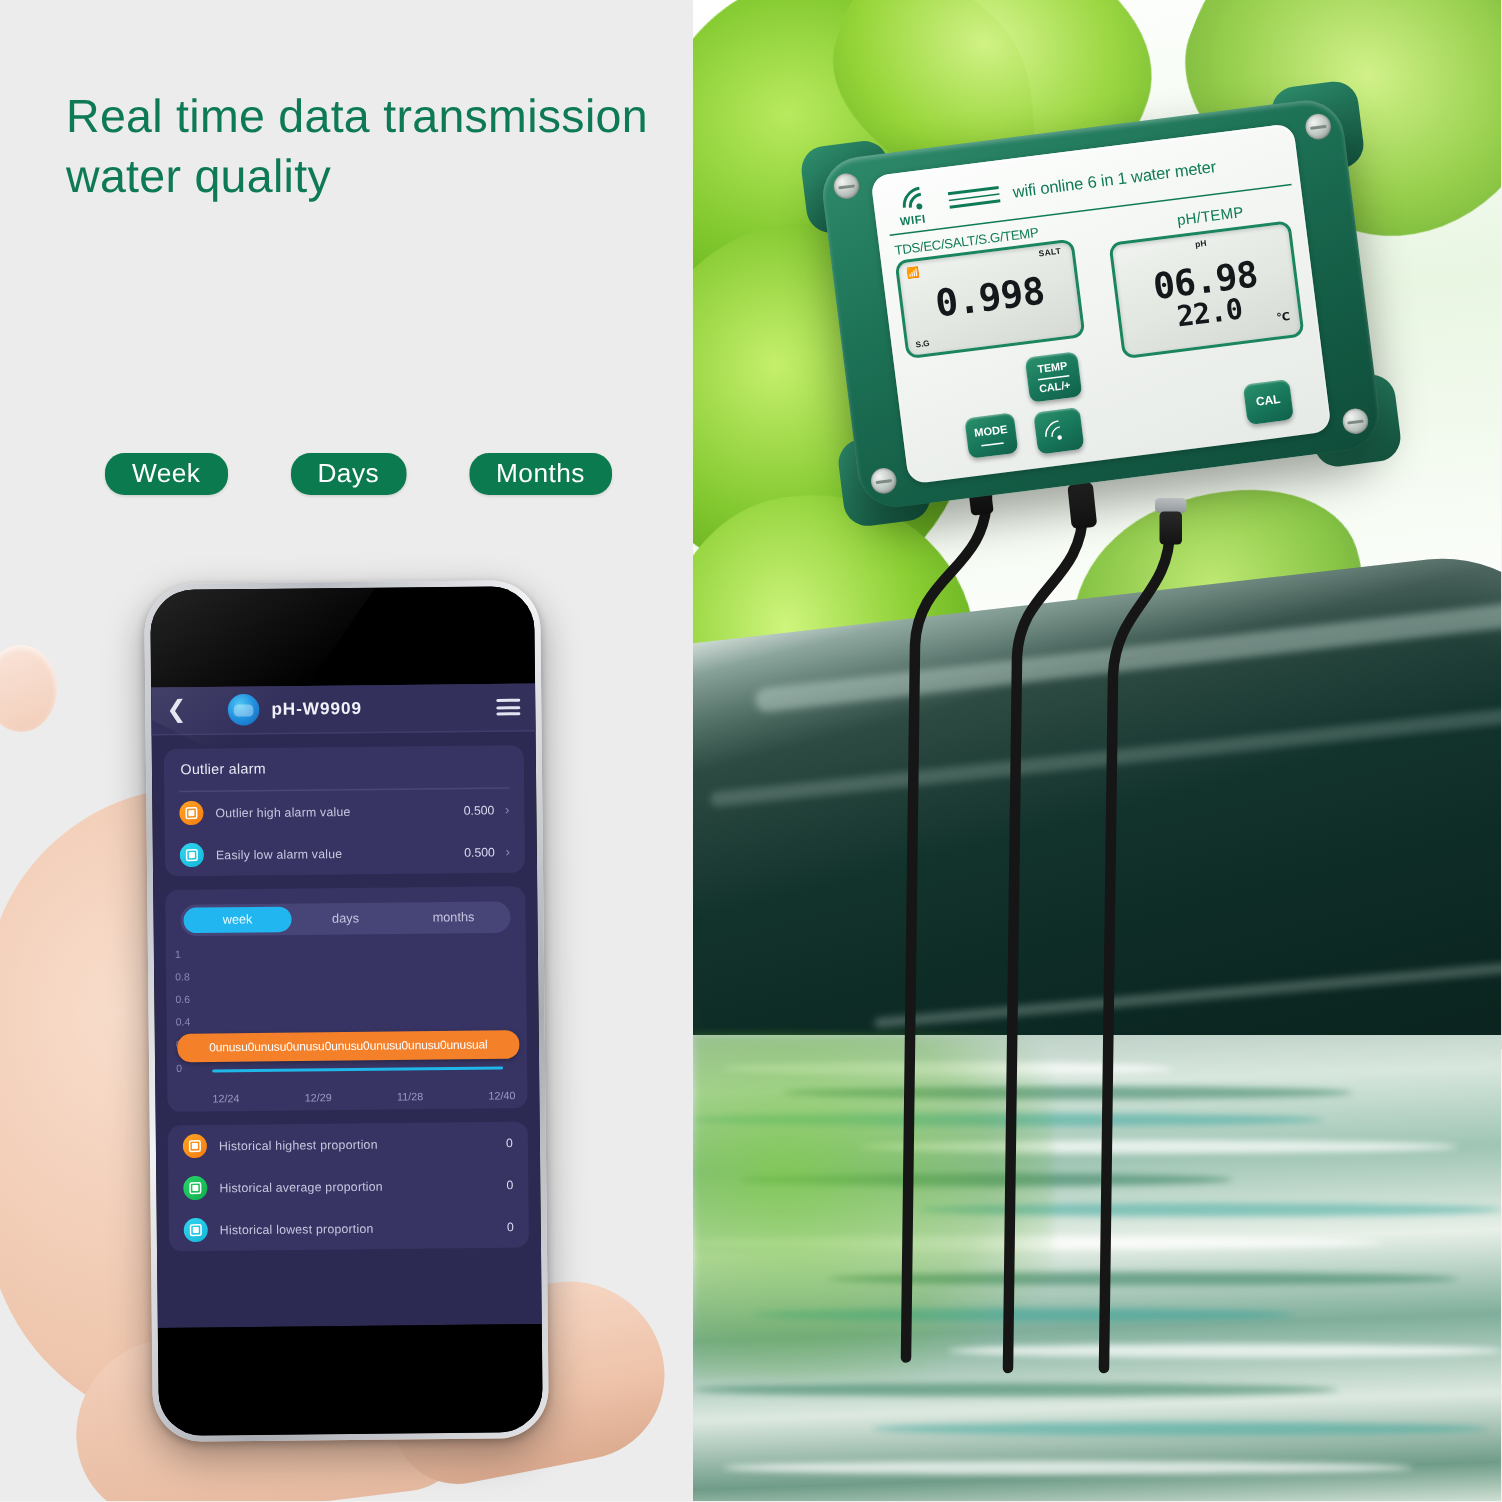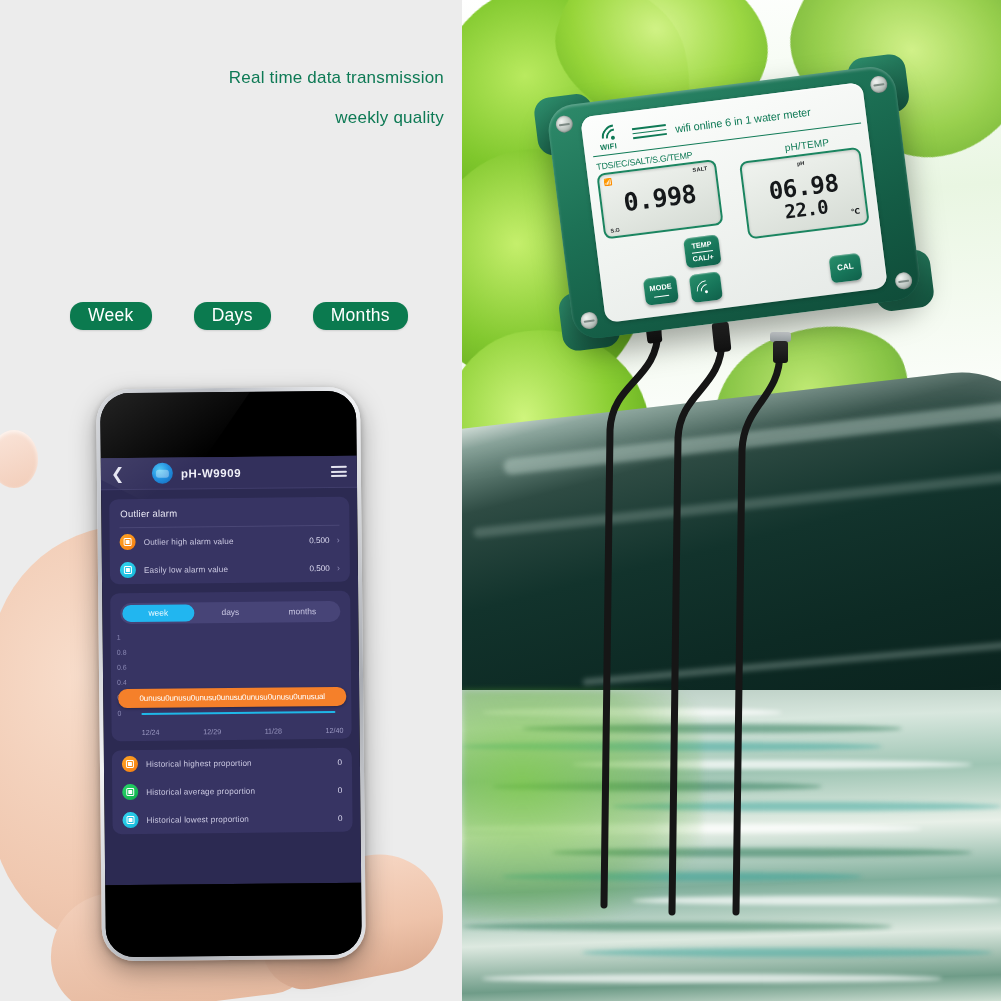--- a/index.html
+++ b/index.html
@@ -8,23 +8,22 @@
     font-family:"Liberation Sans","DejaVu Sans",sans-serif;
     background:#ececec;
   }
   #page{position:relative;width:1001px;height:1001px;overflow:hidden;background:#ececec;}
 
   
   #left-panel{position:absolute;left:0;top:0;width:462px;height:1001px;background:#ececec;overflow:hidden;}
 
   #headline{position:absolute;left:44px;top:58px;width:400px;}
   .headline-line{
-    color:#0e7a55;font-size:17px;line-height:40px;letter-spacing:.2px;font-weight:400;
+    color:#0e7a55;font-size:31px;line-height:40px;letter-spacing:.2px;font-weight:400;
     white-space:nowrap;
-    text-align:right;
   }
 
   #pill-row{position:absolute;left:70px;top:302px;display:flex;gap:42px;align-items:center;}
   .pill{
     background:#0b7a4f;color:#ffffff;border-radius:13px;
     padding:4px 18px 5px;font-size:17.5px;line-height:19px;letter-spacing:.3px;
     box-shadow:0 1px 2px rgba(0,0,0,.12);
   }
 
   
@@ -287,21 +286,21 @@
 </style>
 </head>
 <body>
 
 <div id="page">
 
   <div id="left-panel">
 
     <div id="headline">
       <div class="headline-line">Real time data transmission</div>
-      <div class="headline-line">weekly quality</div>
+      <div class="headline-line">water quality</div>
     </div>
 
     <div id="pill-row">
       <div class="pill">Week</div>
       <div class="pill">Days</div>
       <div class="pill">Months</div>
     </div>
 
     <div id="hand">
       <div class="finger" id="palm"></div>

